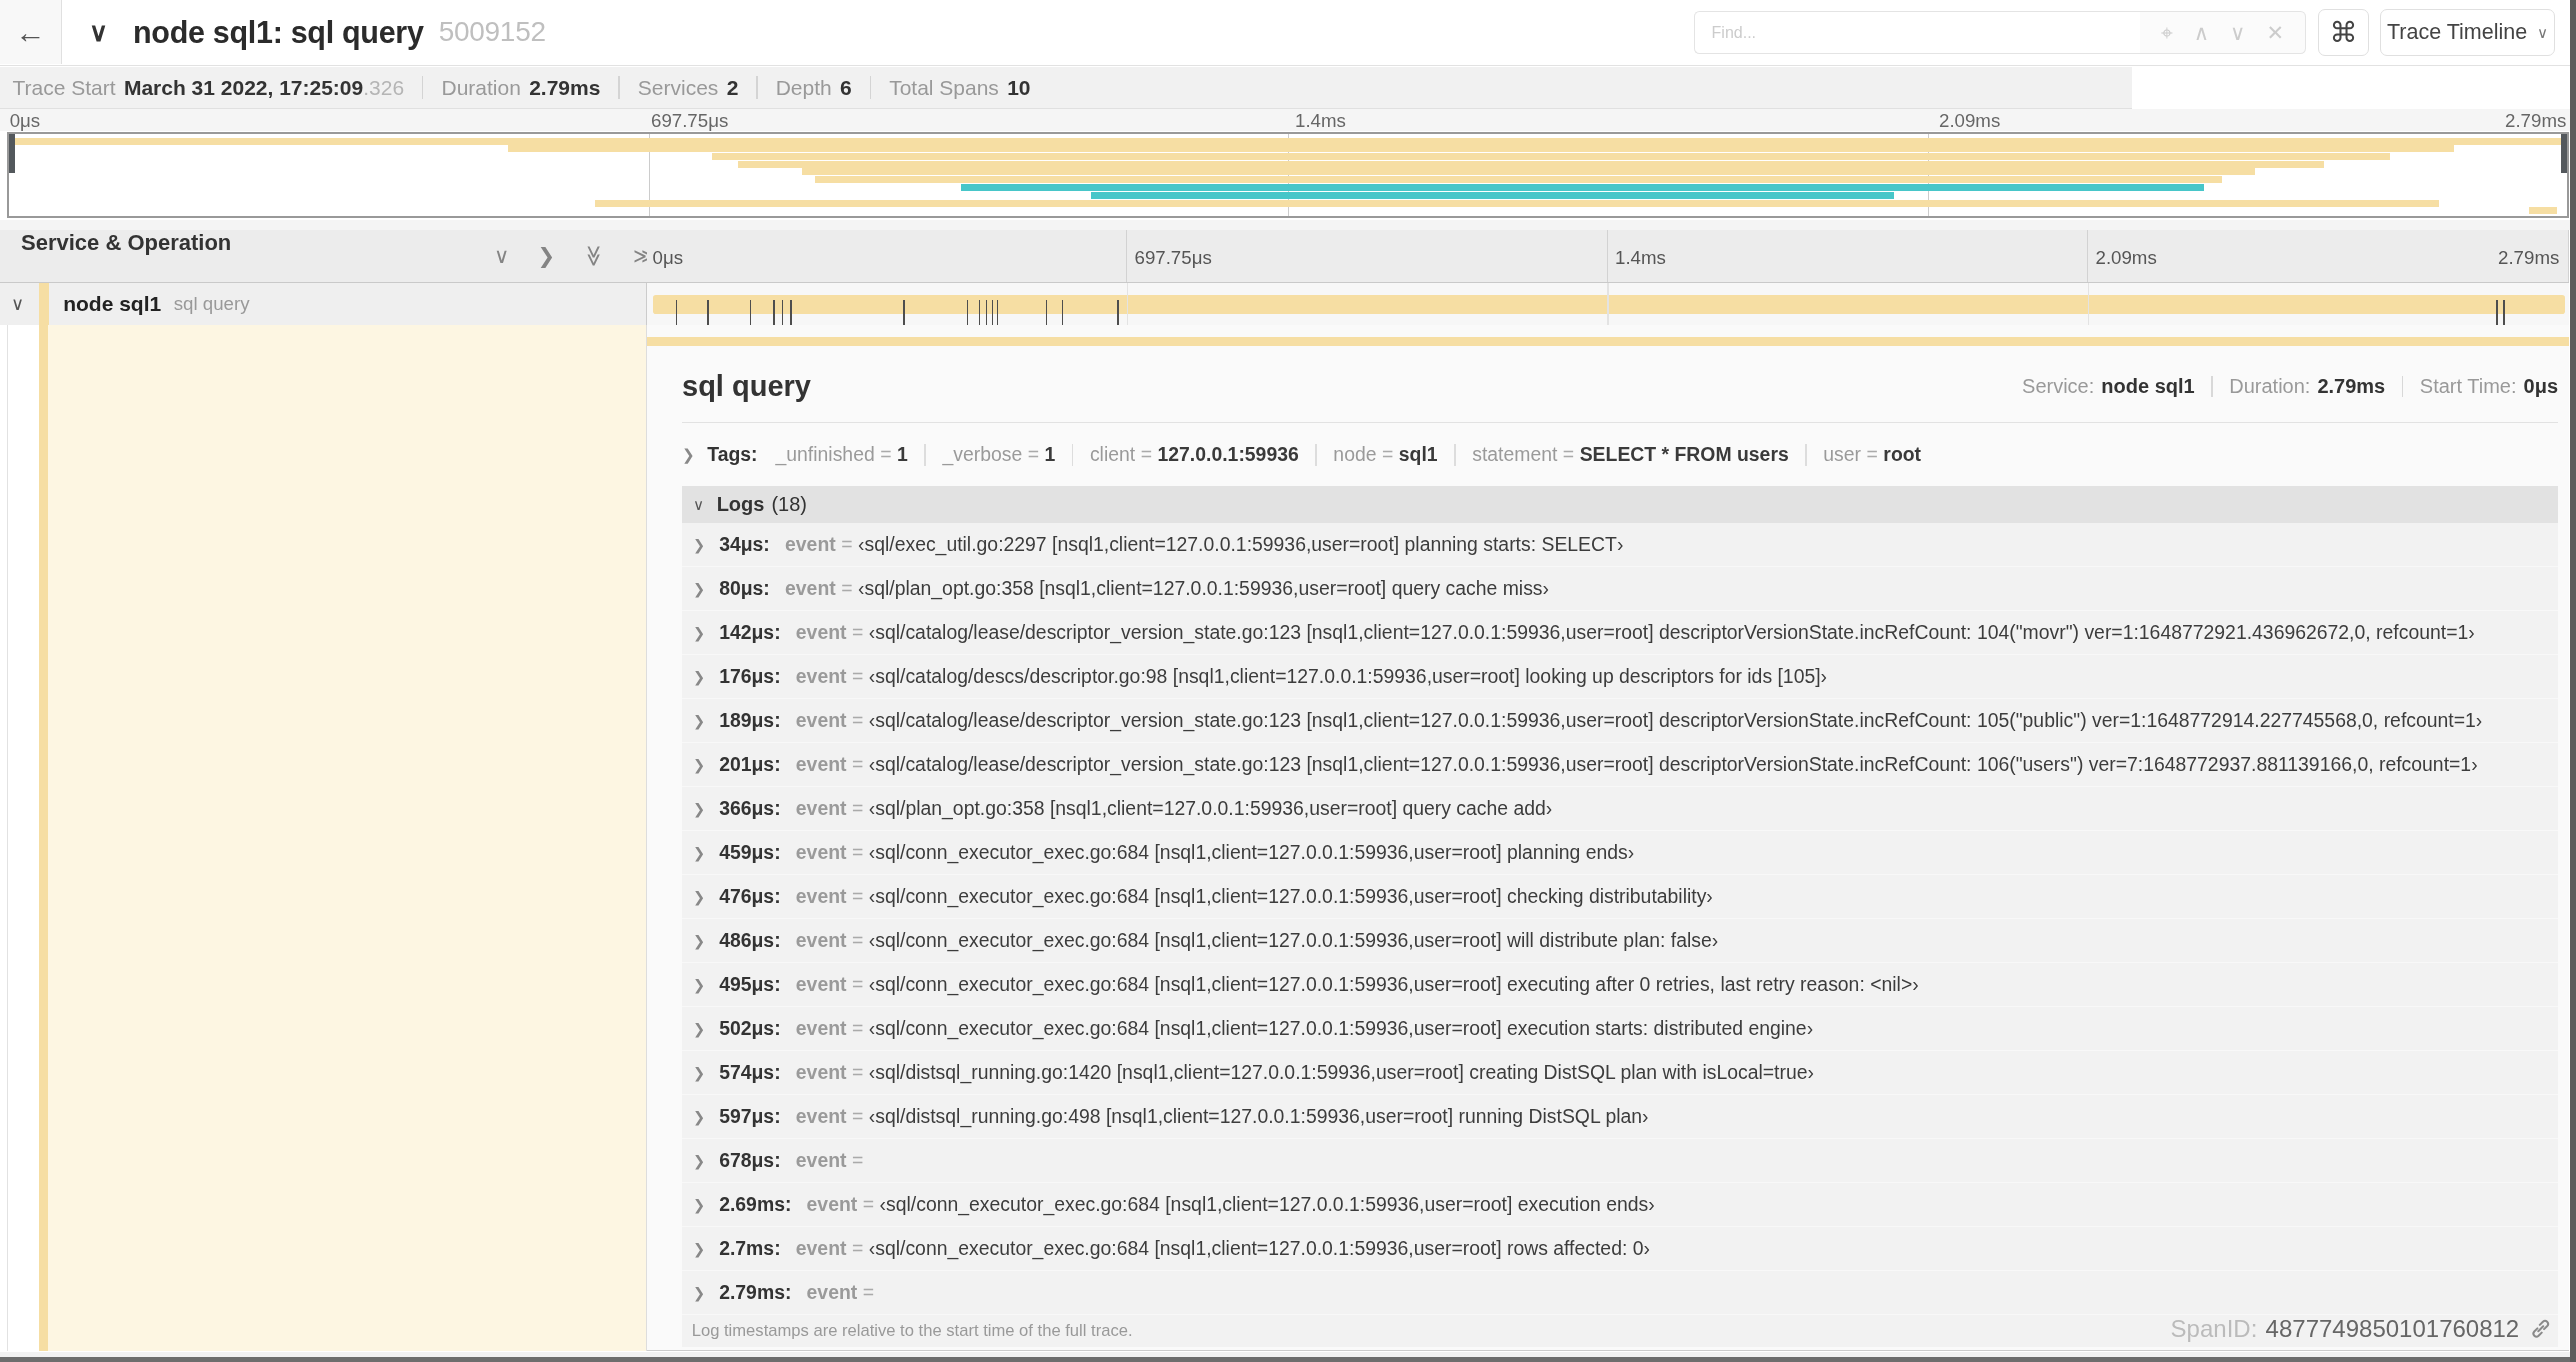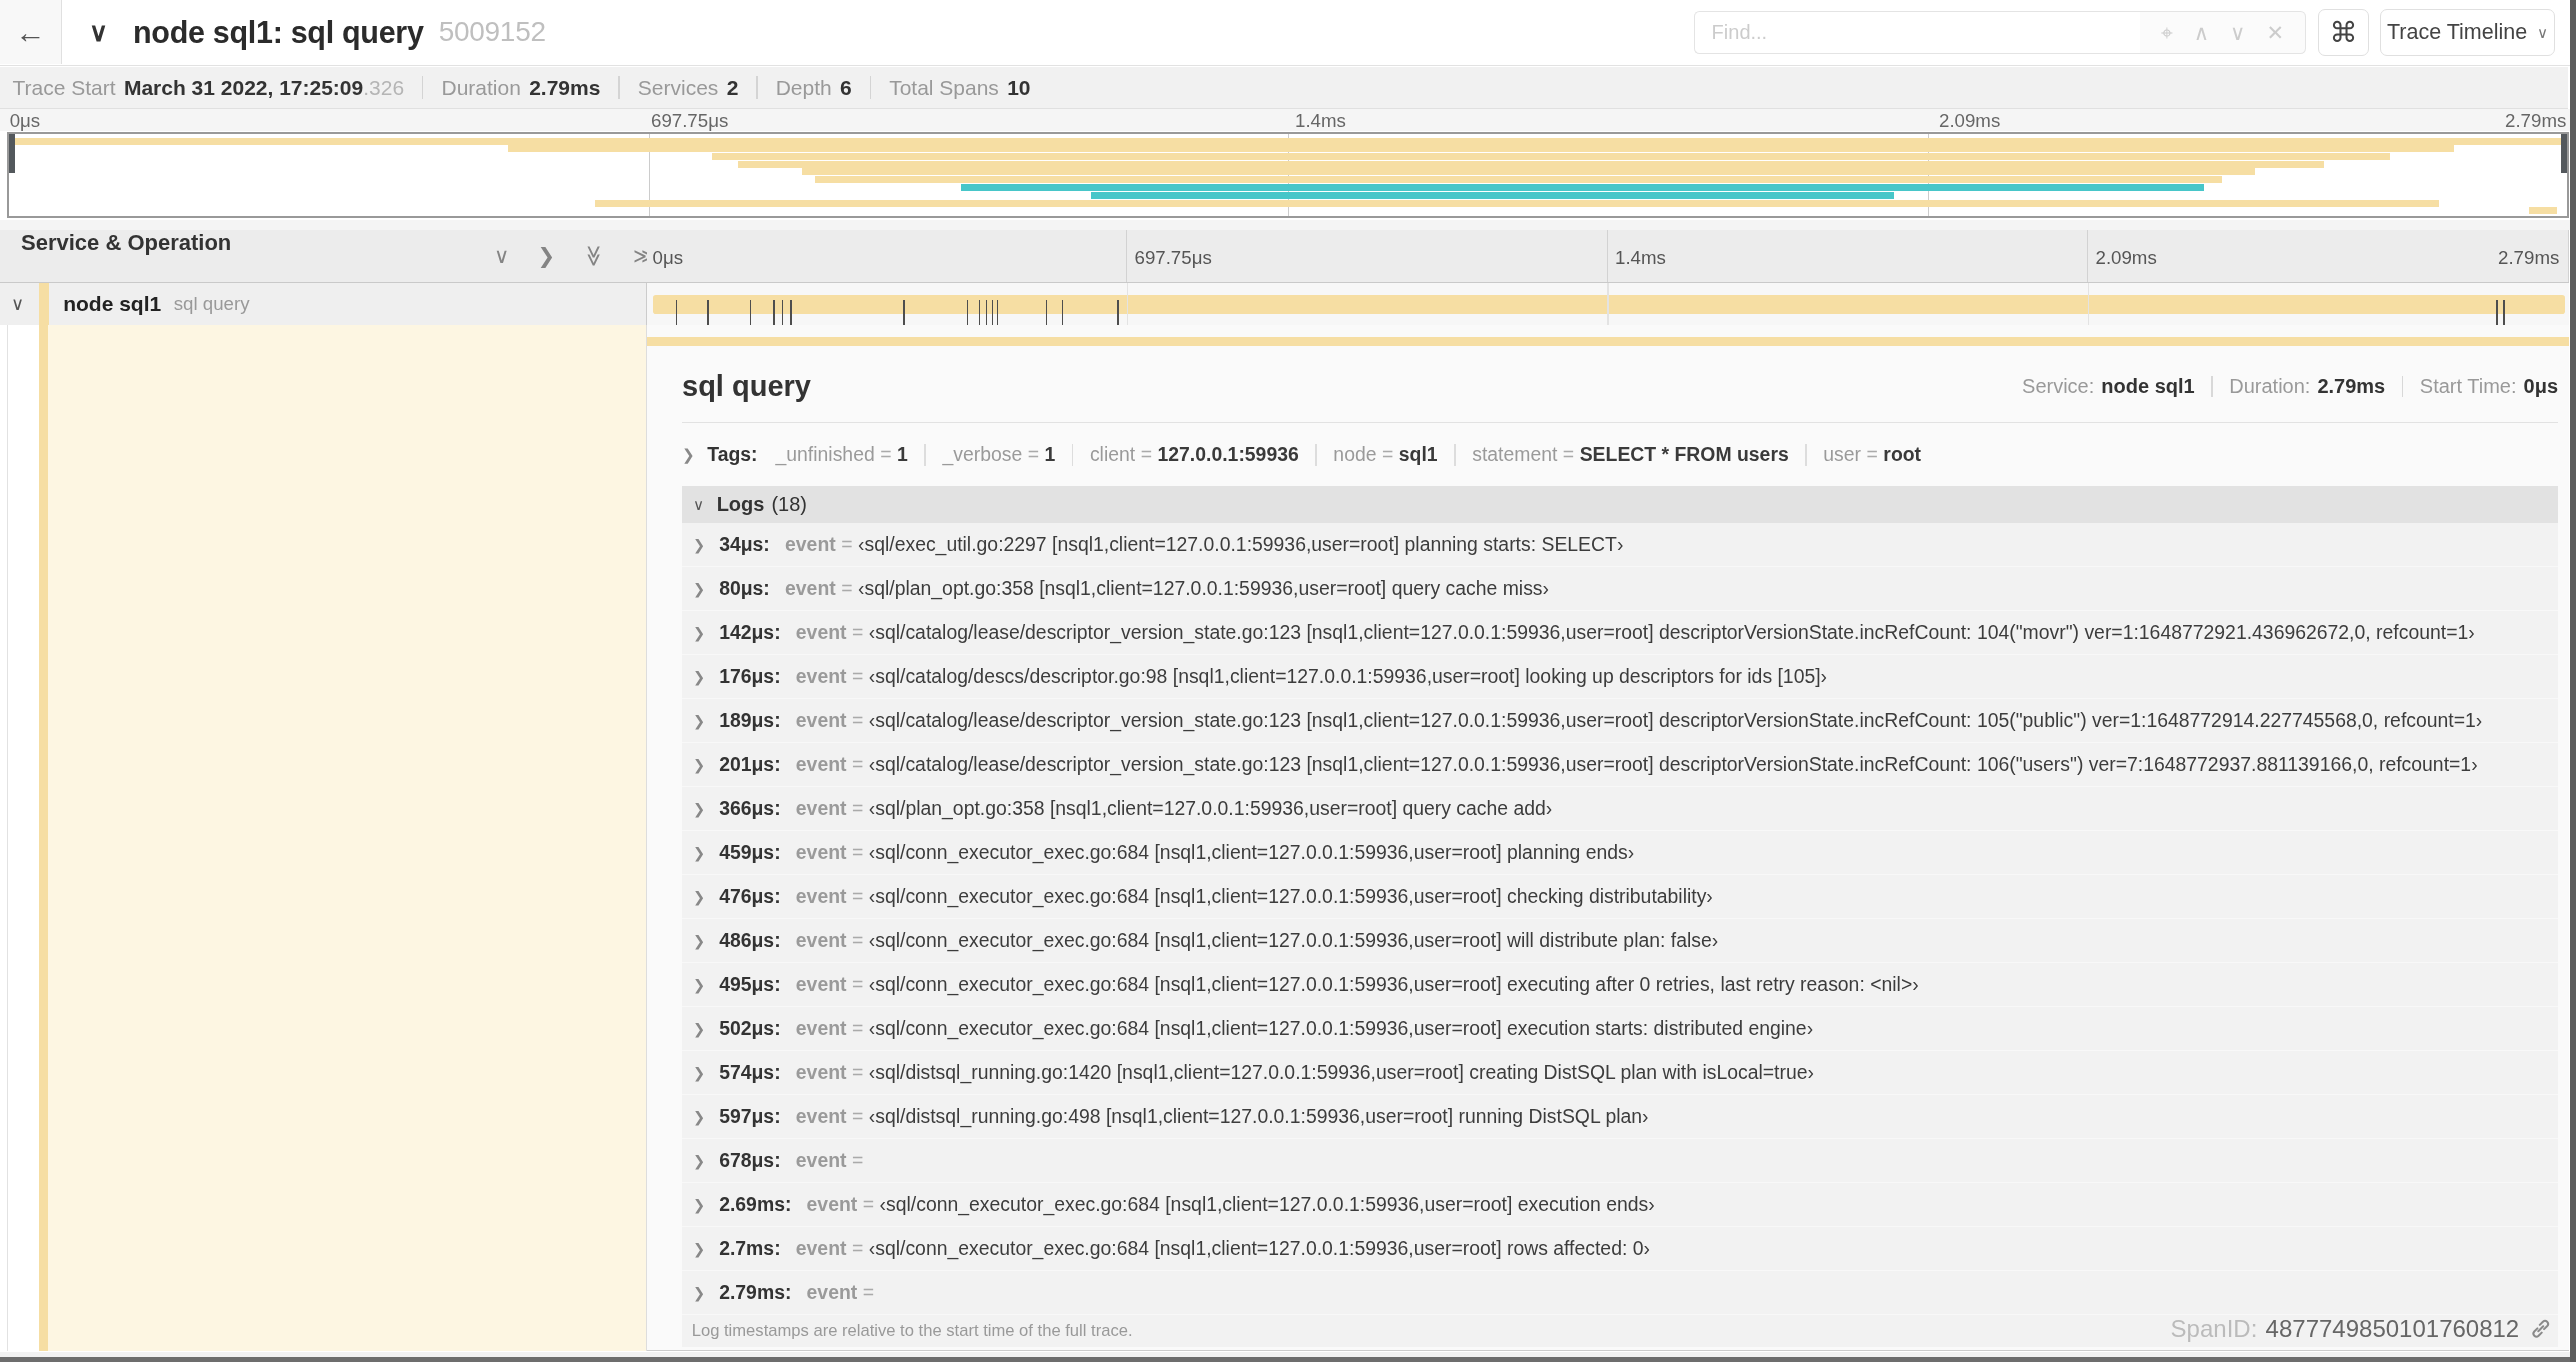--- a/index.html
+++ b/index.html
@@ -6,30 +6,30 @@
   body { font-family:"Liberation Sans", sans-serif; background:#e8e8e8; }
   .screen { position:relative; width:2576px; height:1363px; background:#fff; overflow:hidden; }
 
   
   .topbar { position:absolute; left:0; top:0; width:2576px; height:66px; background:#fff; border-bottom:1.4px solid #e2e2e2; }
   .back-btn { position:absolute; left:0; top:0; width:62px; height:64px; background:#f8f8f8; border-right:1.4px solid #e0e0e0; display:flex; align-items:center; justify-content:center; font-size:30.5px; color:#555; cursor:pointer; }
   .title-caret { position:absolute; left:89px; top:0; height:64px; display:flex; align-items:center; font-size:26px; font-weight:bold; color:#333; }
   .trace-title { position:absolute; left:133px; top:0; height:64px; display:flex; align-items:center; font-size:30.5px; font-weight:bold; color:#2b2b2b; letter-spacing:-0.3px; }
   .trace-id { font-size:28px; font-weight:normal; color:#bfbfbf; margin-left:15.2px; }
   .find-wrap { position:absolute; left:1694px; top:11px; height:43px; display:flex; }
-  .find-input { width:446px; height:43px; border:1.4px solid #e4e4e4; border-right:none; border-radius:5.5px 0 0 5.5px; font-size:20px; color:#444; padding:0 16.6px; outline:none; background:#fff; font-family:"Liberation Sans", sans-serif; }
+  .find-input { width:446px; height:43px; border:1.4px solid #e4e4e4; border-right:none; border-radius:5.5px 0 0 5.5px; font-size:16px; color:#444; padding:0 16.6px; outline:none; background:#fff; font-family:"Liberation Sans", sans-serif; }
   .find-input::placeholder { color:#ccc; }
   .find-suffix { width:166px; height:43px; background:#fbfbfb; border:1.4px solid #e4e4e4; border-left:none; border-radius:0 5.5px 5.5px 0; display:flex; align-items:center; justify-content:space-evenly; }
   .find-suffix span { color:#ccc; font-size:21px; cursor:pointer; }
   .sq-btn { position:absolute; left:2318px; top:9px; width:51px; height:47px; border:1.4px solid #e0e0e0; border-radius:7px; background:#fff; display:flex; align-items:center; justify-content:center; font-size:28px; color:#444; cursor:pointer; }
   .tt-btn { position:absolute; left:2380px; top:9px; width:175px; height:47px; border:1.4px solid #e0e0e0; border-radius:7px; background:#fff; display:flex; align-items:center; justify-content:center; font-size:21.5px; color:#444; gap:9.7px; cursor:pointer; }
   .tt-btn .dd { font-size:15.2px; color:#777; }
 
   
-  .infobar { position:absolute; left:0; top:67px; width:2568px; height:42px; background:#f1f1f1; border-bottom:1.4px solid #e0e0e0; display:flex; align-items:center; padding-left:12.5px; font-size:21px; }
+  .infobar { position:absolute; left:0; top:67px; width:2132px; height:42px; background:#f1f1f1; border-bottom:1.4px solid #e0e0e0; display:flex; align-items:center; padding-left:12.5px; font-size:21px; }
   .infobar .lab { color:#999; margin-right:8.3px; }
   .infobar .val { color:#333; font-weight:bold; }
   .infobar .suf { color:#b5b5b5; font-weight:normal; }
   .infobar .div { width:1.4px; height:23.5px; background:#d4d4d4; margin:0 18px; }
 
   
   .map-ticks { position:absolute; left:0; top:109px; width:2576px; height:22px; background:#f5f5f5; font-size:18.7px; color:#666; }
   .map-ticks span { position:absolute; top:1.4px; }
   .map-canvas { position:absolute; left:7px; top:132px; width:2562px; height:86px; background:#fff; border:2.1px solid #999; }
   .map-grid { position:absolute; top:0; bottom:0; width:1.4px; background:#ccc; }

